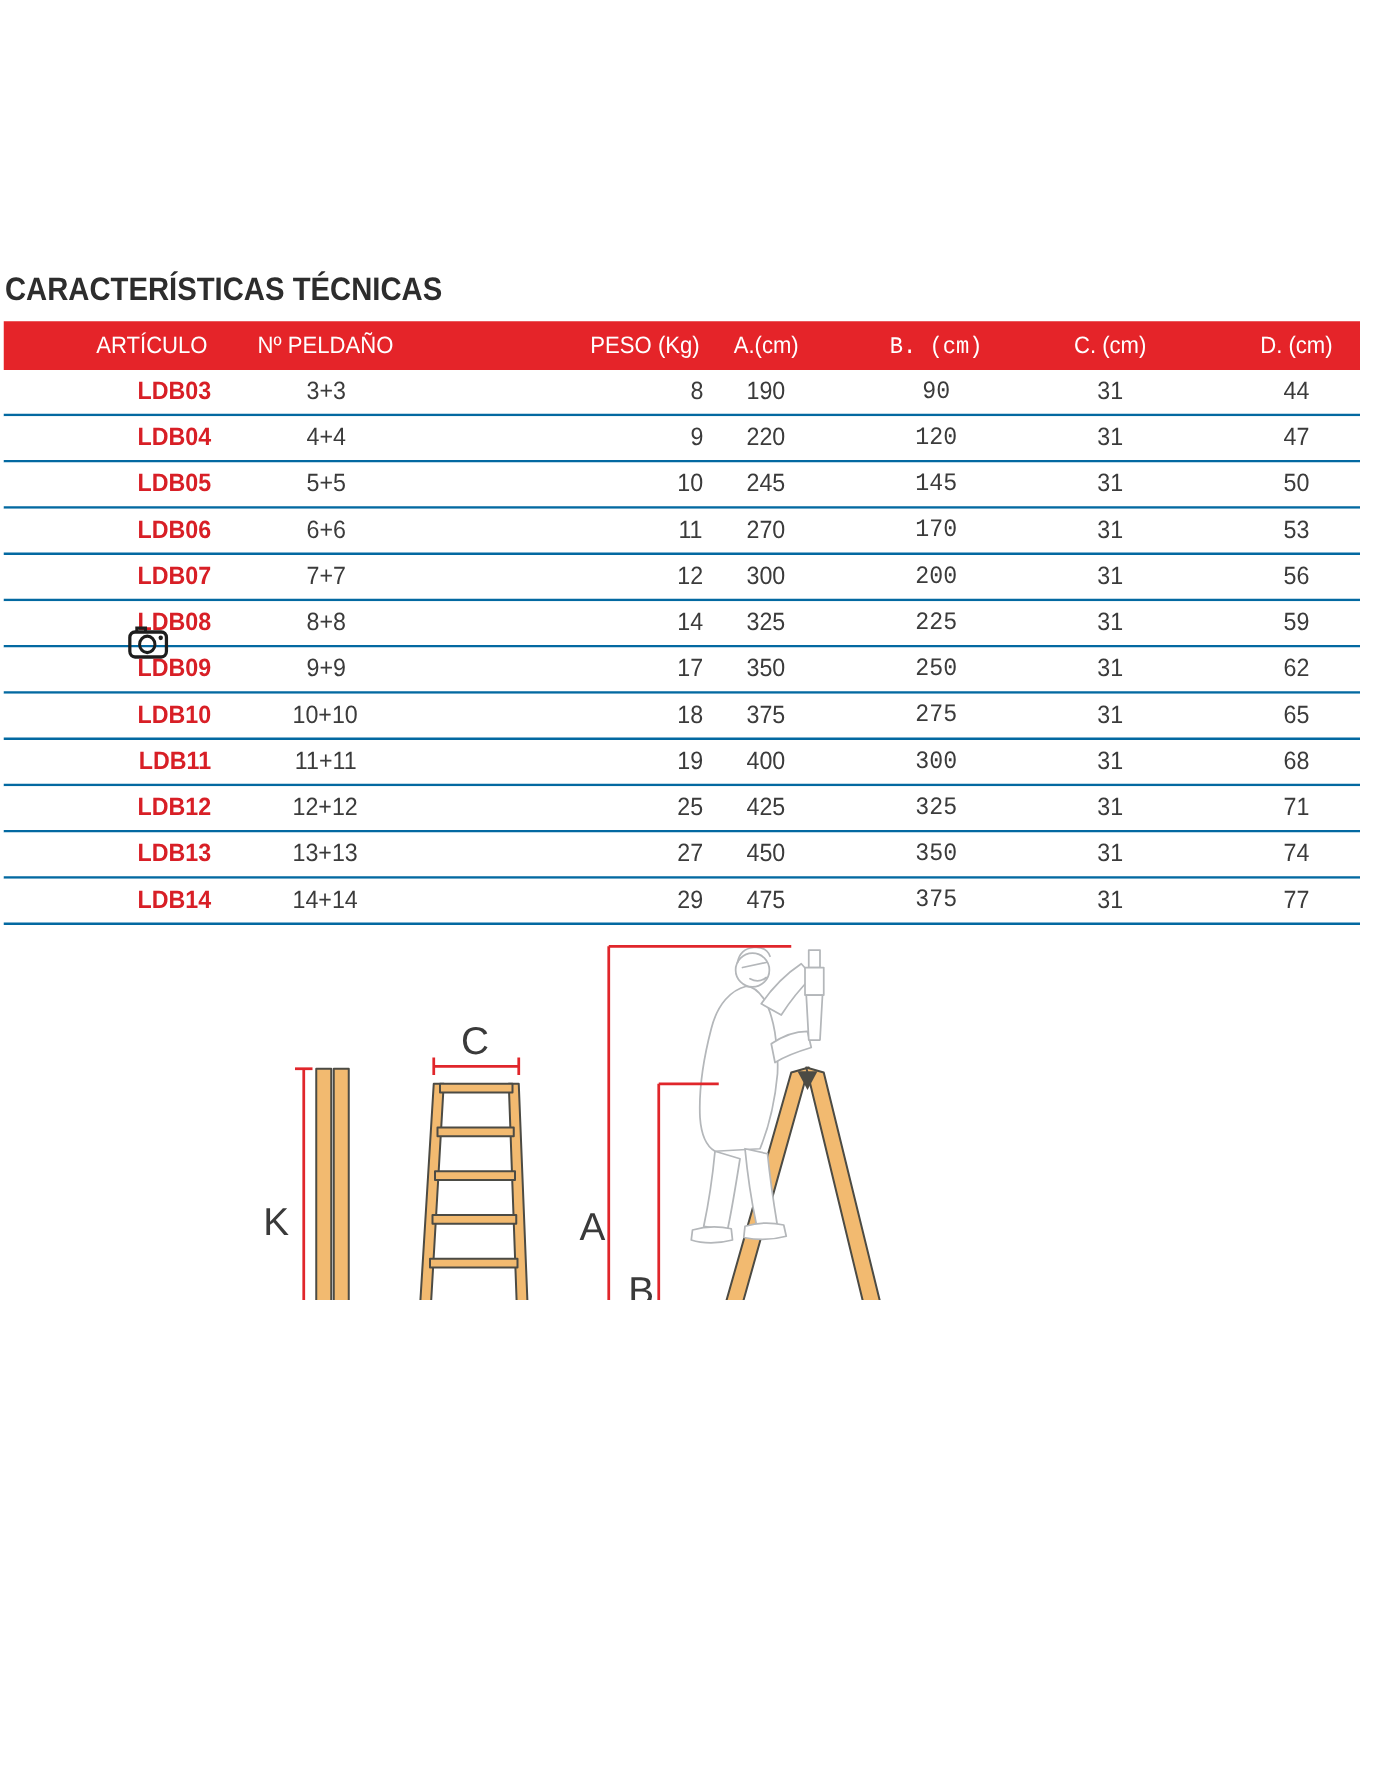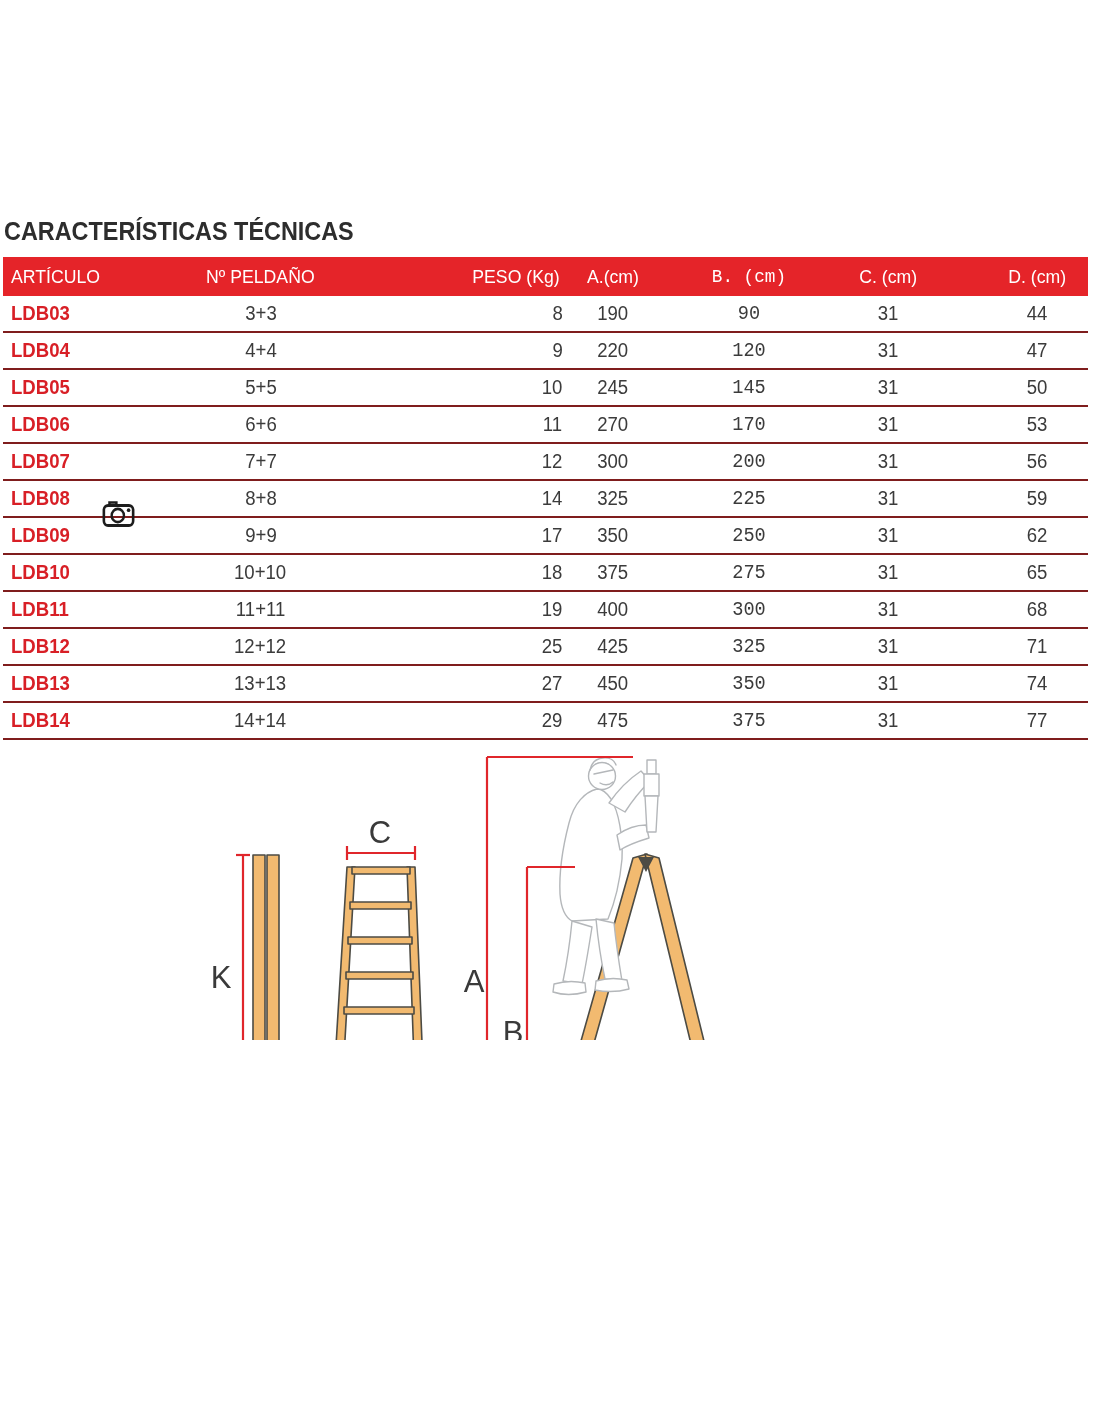--- a/index.html
+++ b/index.html
@@ -8,24 +8,24 @@
 
   .title{position:absolute;left:4px;top:216px;font-size:26px;font-weight:700;
          color:#2d2d2d;white-space:nowrap;transform:scaleX(.9);
          transform-origin:left center;}
 
   
   .spec-table{position:absolute;left:3px;top:257px;width:1085px;font-size:20px;}
   .thead{display:flex;height:39px;background:#e52429;color:#ffffff;
          align-items:center;font-size:19px;}
   .tbody .tr{display:flex;height:37px;align-items:center;background:#fff;
-         border-bottom:2px solid #7f1d1d;box-sizing:border-box;color:#3b3b3b;}
+         border-bottom:2px solid #0369a1;box-sizing:border-box;color:#3b3b3b;}
   .th,.td{flex:0 0 auto;text-align:center;box-sizing:border-box;white-space:nowrap;}
   .th span,.td span{display:inline-block;transform:scaleX(.93);}
-  .c1{flex-basis:170px;text-align:left;padding-left:8px;position:relative;}
+  .c1{flex-basis:170px;text-align:right;padding-left:8px;position:relative;}
   .c1 span{transform-origin:left center;}
   .c2{flex-basis:175px;}
   .c3{flex-basis:215px;text-align:right;}
   .c4{flex-basis:100px;}
   .c5{flex-basis:172px;font-family:Liberation Mono, monospace;}
   .c6{flex-basis:106px;}
   .c7{flex-basis:147px;text-align:center;}
   .c7 span{margin-left:46px;}
   .art{color:#d81f26;font-weight:700;}
   .cam{position:absolute;left:99px;top:50%;transform:translateY(-50%);line-height:0;}

